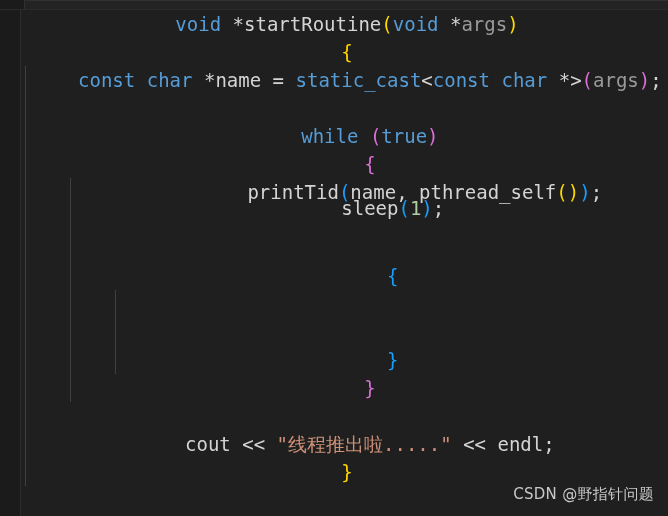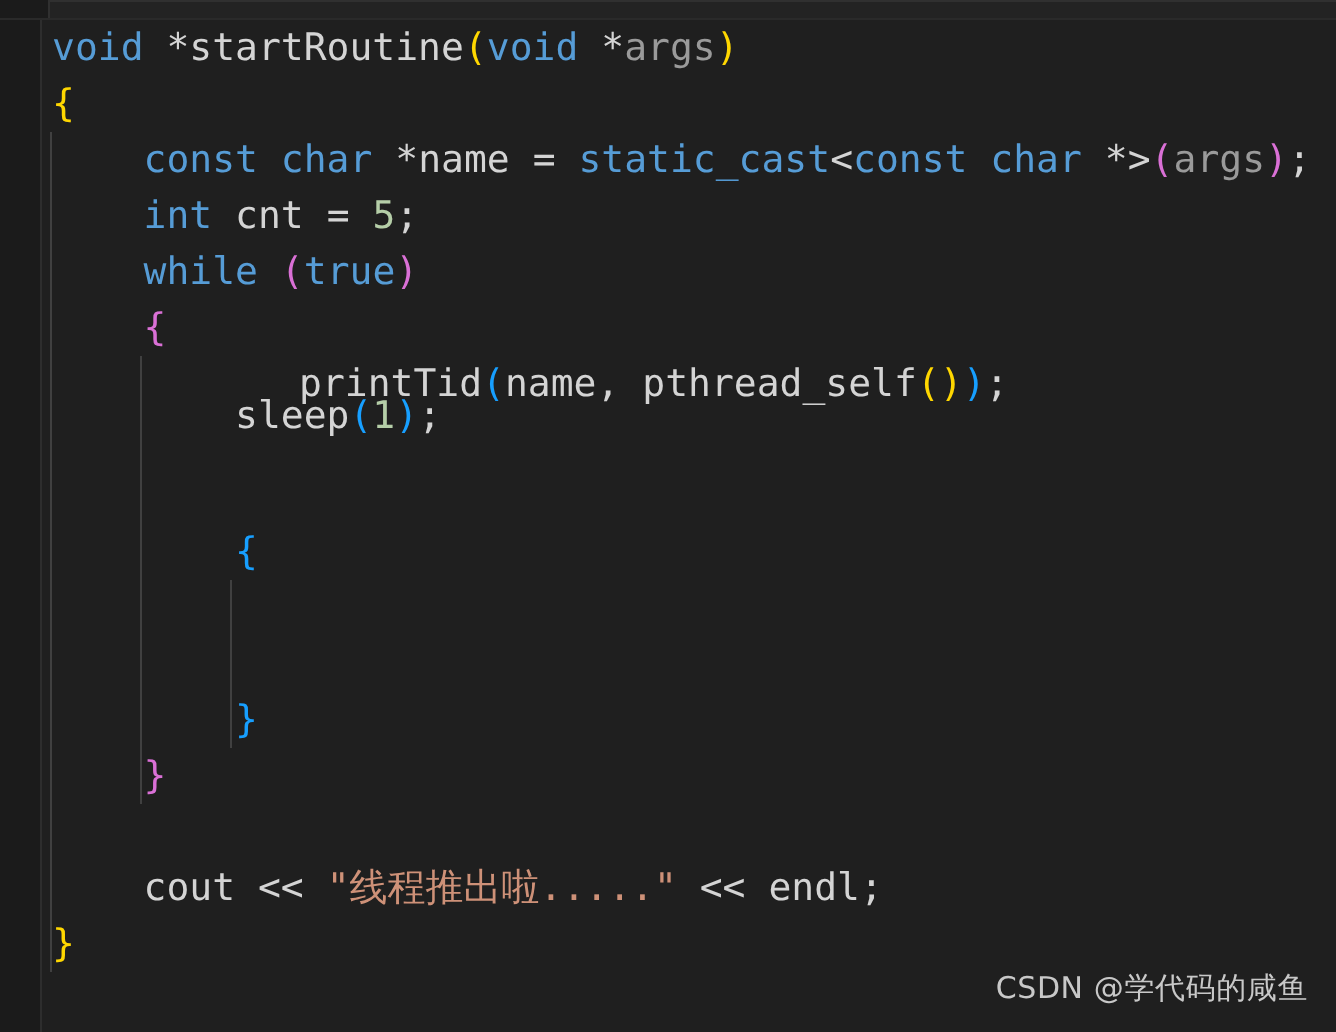--- a/index.html
+++ b/index.html
@@ -71,20 +71,21 @@
     white-space: pre;
     color: #d4d4d4;
   }
 
   .line {
     position: absolute;
     left: 0;
     width: 668px;
     height: 28px;
     white-space: pre;
+    text-align: center;
   }
 
   .gut {
     display: inline-block;
     width: 26px;
   }
 
   
   .indent-guide {
     position: absolute;
@@ -138,21 +139,20 @@
     
     <div class="line" style="top:0px;"><span class="gut"></span><span class="kw">void</span><span class="op"> </span><span class="op">*</span><span class="id">startRoutine</span><span class="b1">(</span><span class="kw">void</span><span class="op"> </span><span class="op">*</span><span class="param">args</span><span class="b1">)</span></div>
 
     
     <div class="line" style="top:28px;"><span class="gut"></span><span class="b1">{</span></div>
 
     
     <div class="line" style="top:56px;"><span class="gut"></span><span class="op">    </span><span class="kw">const</span><span class="op"> </span><span class="kw">char</span><span class="op"> </span><span class="op">*</span><span class="id">name</span><span class="op"> </span><span class="op">=</span><span class="op"> </span><span class="kw">static_cast</span><span class="id">&lt;</span><span class="kw">const</span><span class="op"> </span><span class="kw">char</span><span class="op"> </span><span class="op">*</span><span class="id">&gt;</span><span class="b2">(</span><span class="param">args</span><span class="b2">)</span><span class="op">;</span></div>
 
     
-    <div class="line" style="top:84px;"><span class="gut"></span><span class="op">    </span><span class="kw">int</span><span class="op"> </span><span class="id">cnt</span><span class="op"> </span><span class="op">=</span><span class="op"> </span><span class="num">5</span><span class="op">;</span></div>
 
     
     <div class="line" style="top:112px;"><span class="gut"></span><span class="op">    </span><span class="kw">while</span><span class="op"> </span><span class="b2">(</span><span class="kw">true</span><span class="b2">)</span></div>
 
     
     <div class="line" style="top:140px;"><span class="gut"></span><span class="op">    </span><span class="b2">{</span></div>
 
     
     <div class="line" style="top:168px;padding-left:32px;"><span class="gut"></span><span class="op">        </span><span class="id">printTid</span><span class="b3">(</span><span class="id">name</span><span class="op">,</span><span class="op"> </span><span class="id">pthread_self</span><span class="b1">(</span><span class="b1">)</span><span class="b3">)</span><span class="op">;</span></div>
 
@@ -178,15 +178,15 @@
     <div class="line" style="top:392px;"><span class="gut"></span></div>
 
     
     <div class="line" style="top:420px;"><span class="gut"></span><span class="op">    </span><span class="id">cout</span><span class="op"> </span><span class="op">&lt;&lt;</span><span class="op"> </span><span class="str">"线程推出啦....."</span><span class="op"> </span><span class="op">&lt;&lt;</span><span class="op"> </span><span class="id">endl</span><span class="op">;</span></div>
 
     
     <div class="line" style="top:448px;"><span class="gut"></span><span class="b1">}</span></div>
 
   </div>
 
-  <div class="watermark">CSDN @学代码的咸鱼</div>
+  <div class="watermark">CSDN @野指针问题</div>
 
 </div>
 
 </body></html>

